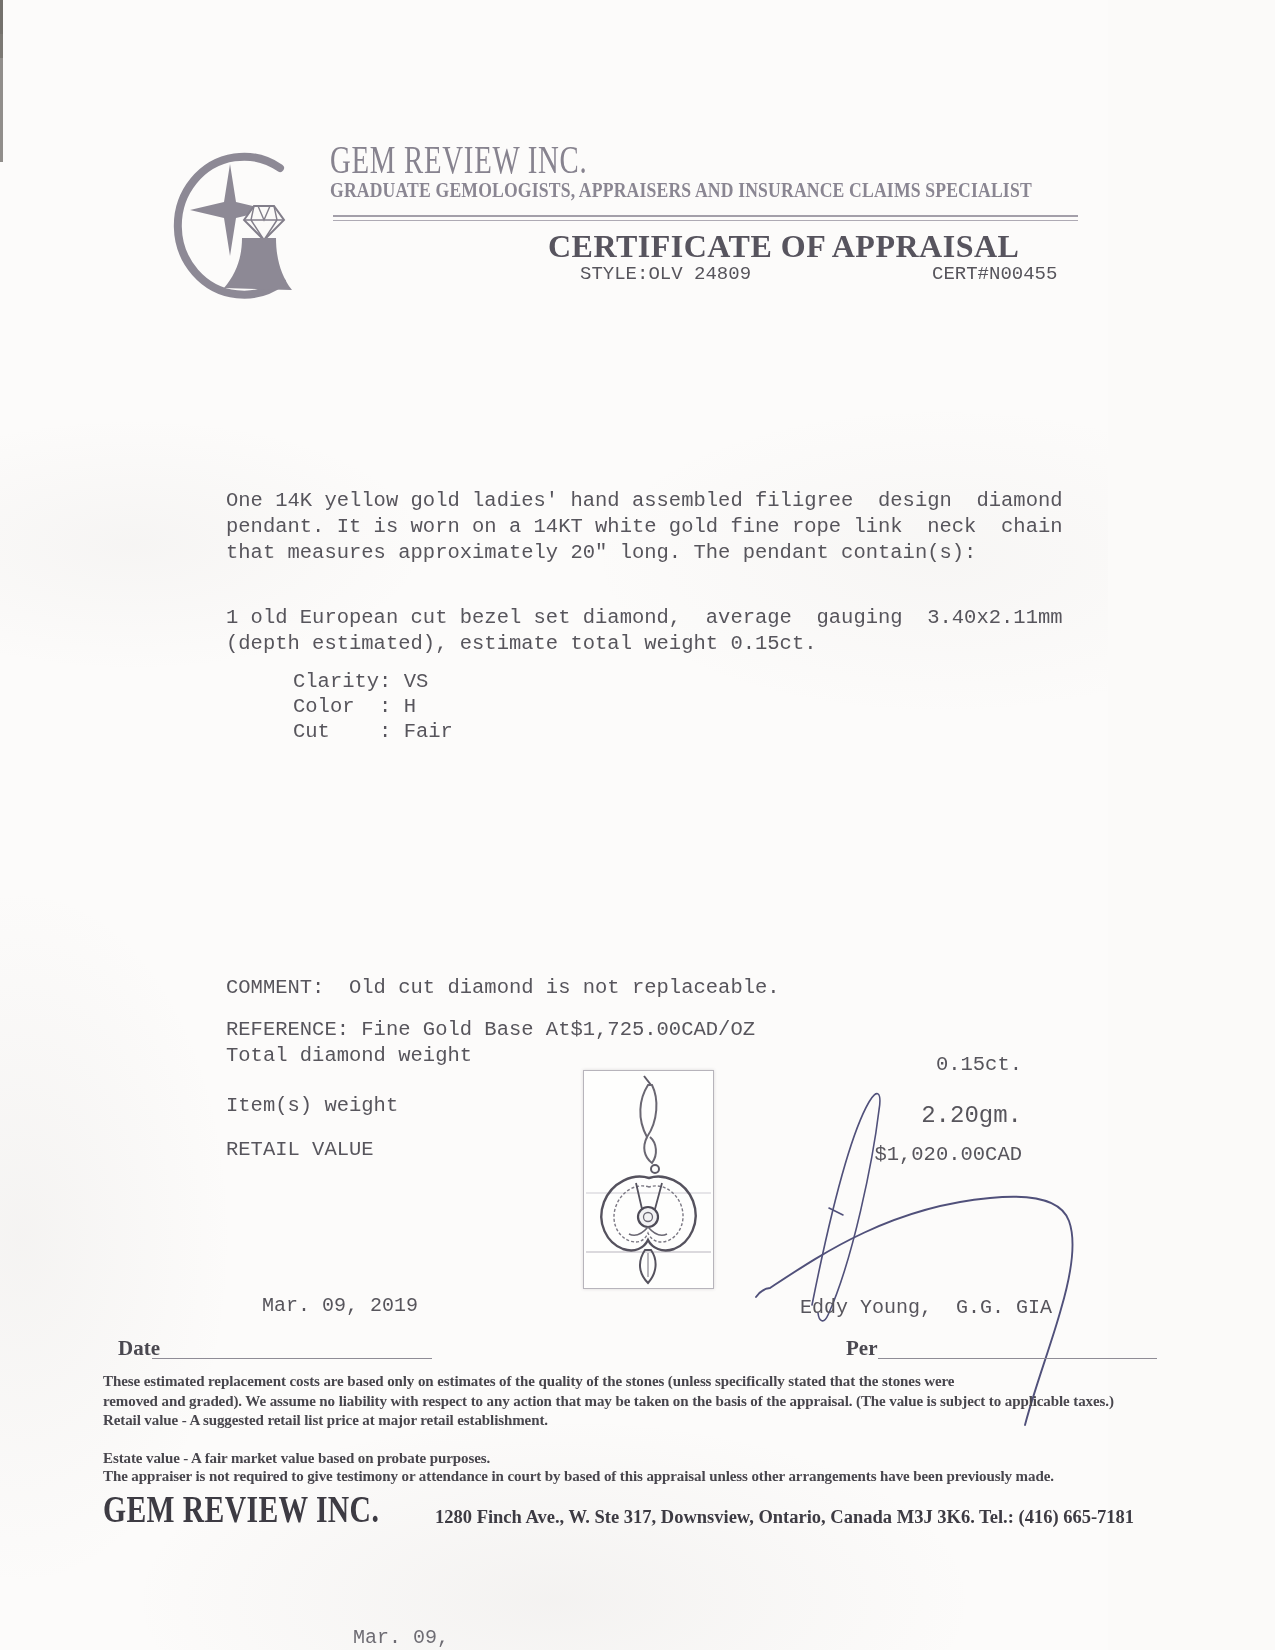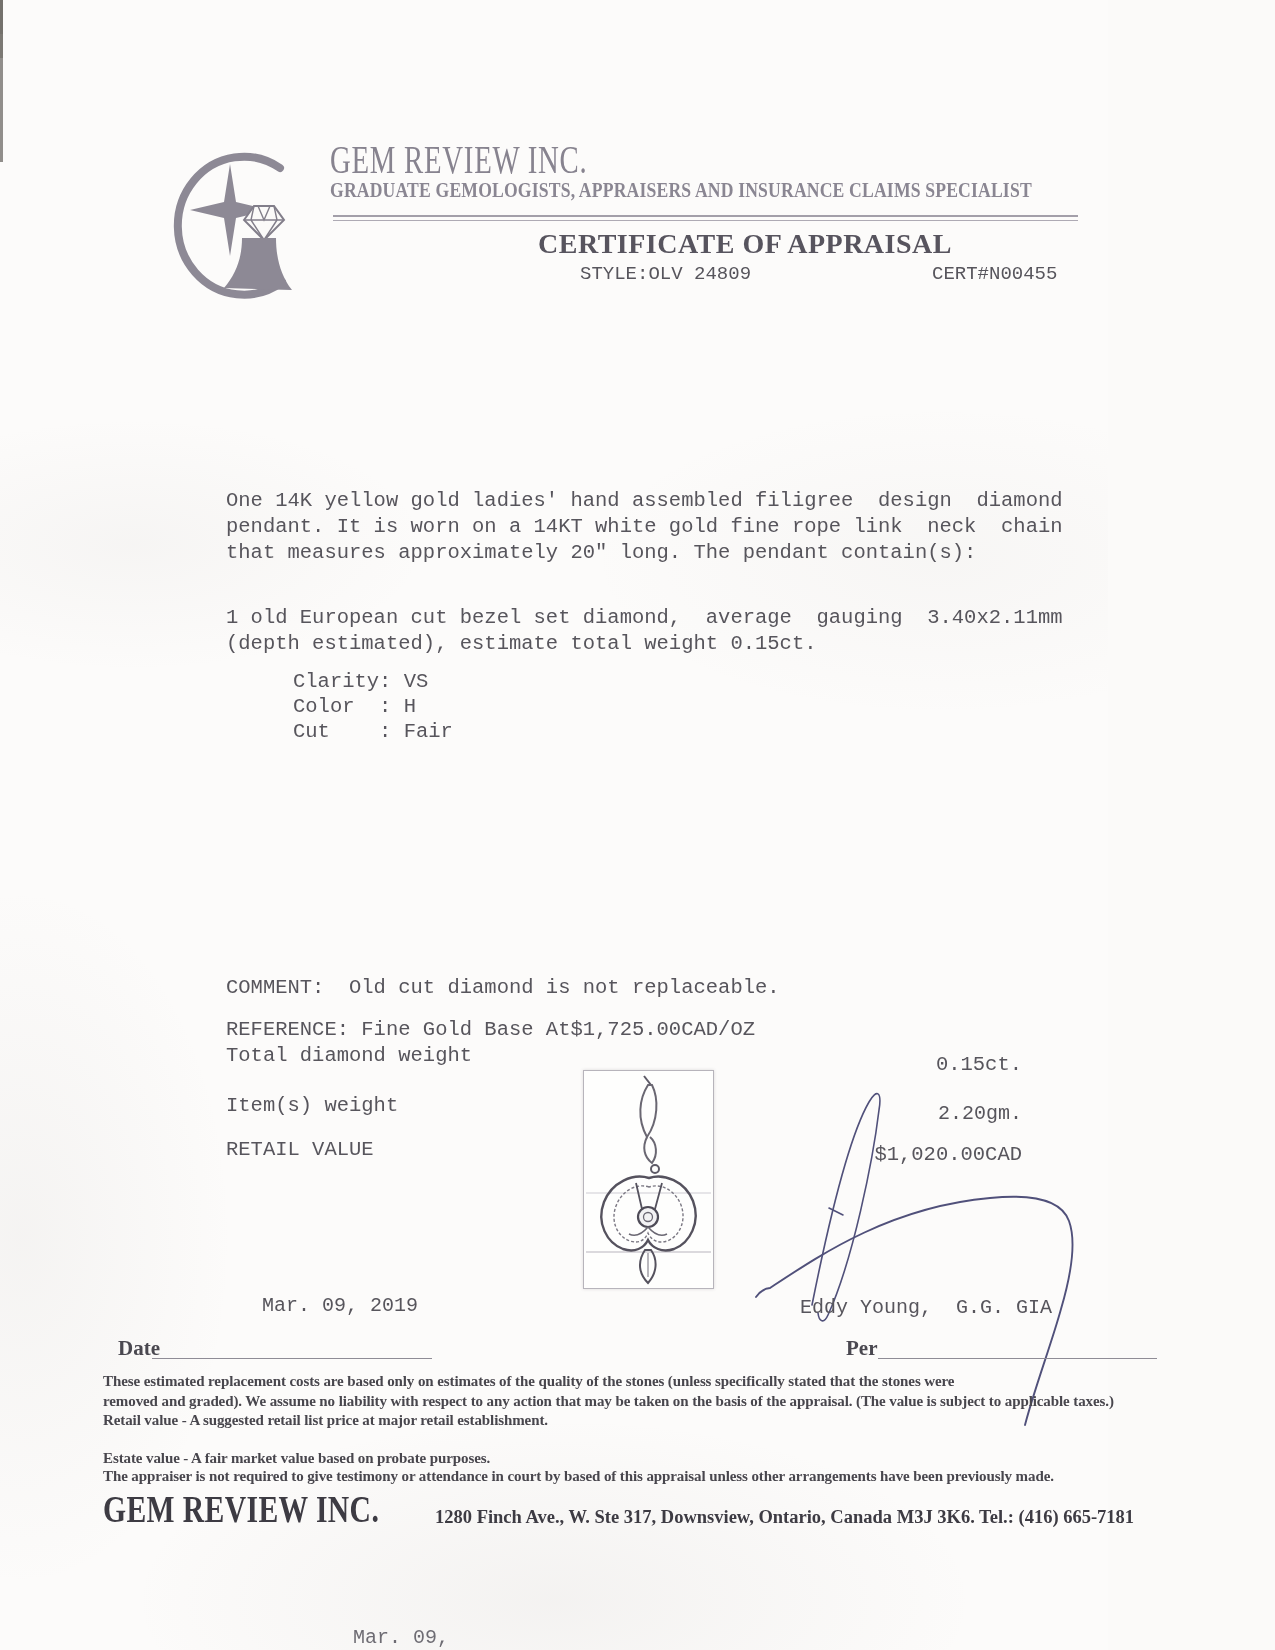--- a/index.html
+++ b/index.html
@@ -24,21 +24,21 @@
   }
   .brand{
     font-size:40px; transform:scaleX(.72); transform-origin:left top;
     color:#87838f; letter-spacing:1px; white-space:pre;
   }
   .tagline{
     font-size:20.5px; font-weight:bold; transform:scaleX(.86); transform-origin:left top;
     color:#8a8692; letter-spacing:.2px; white-space:nowrap;
   }
   .dbl-rule{border-top:2px solid #a39fa9;border-bottom:1px solid #aeaab4;height:3px;}
-  .cert-title{font-size:28px;font-weight:bold;color:#57545e;letter-spacing:.5px;white-space:nowrap;}
+  .cert-title{font-size:32px;font-weight:bold;color:#57545e;letter-spacing:.5px;white-space:nowrap;margin-left:10px;}
   .value-right{text-align:right;}
   .sig-label{font-size:21px;font-weight:bold;color:#4a4850;margin-left:11px;}
   .sig-line{border-bottom:1.6px solid #8f8c96;}
   .fineprint{font-size:15px;font-weight:bold;color:#48464d;white-space:nowrap;letter-spacing:-.1px;}
   .foot-company{
     font-size:38px;font-weight:bold;color:#3d3b43;transform:scaleX(.78);
     transform-origin:left bottom;white-space:pre;letter-spacing:.5px;
   }
   .foot-address{font-size:18.5px;font-weight:bold;color:#3d3b43;white-space:nowrap;}
   .artifact{background:#6e6a66;}
@@ -81,21 +81,21 @@
   <div class="abs mono" style="left:293px;top:695px;font-size:20.5px;">Color  : H</div>
   <div class="abs mono" style="left:293px;top:720px;font-size:20.5px;">Cut    : Fair</div>
 
   <div class="abs mono" style="left:226px;top:976px;font-size:20.5px;">COMMENT:  Old cut diamond is not replaceable.</div>
   <div class="abs mono" style="left:226px;top:1018px;font-size:20.5px;">REFERENCE: Fine Gold Base At$1,725.00CAD/OZ</div>
 
   <div class="abs mono" style="left:226px;top:1044px;font-size:20.5px;">Total diamond weight</div>
   <div class="abs mono value-right" style="left:822px;top:1053px;width:200px;font-size:20.5px;">0.15ct.</div>
 
   <div class="abs mono" style="left:226px;top:1094px;font-size:20.5px;">Item(s) weight</div>
-  <div class="abs mono value-right" style="left:822px;top:1102px;width:200px;font-size:20px;">2.20gm.</div>
+  <div class="abs mono value-right" style="left:822px;top:1102px;width:200px;font-size:24px;">2.20gm.</div>
 
   <div class="abs mono" style="left:226px;top:1138px;font-size:20.5px;">RETAIL VALUE</div>
   <div class="abs mono value-right" style="left:822px;top:1143px;width:200px;font-size:20.5px;">$1,020.00CAD</div>
 
   <div class="abs" style="left:583px;top:1070px;width:129px;height:217px;background:#fefefd;border:1px solid #b7b4bb;box-shadow:0 0 3px rgba(120,115,125,.25);">
     <svg width="129" height="217" viewBox="0 0 129 217">
       <line x1="2" y1="122" x2="127" y2="122" stroke="#dedce0" stroke-width="1.5"></line>
       <line x1="2" y1="181" x2="127" y2="181" stroke="#cfcdd2" stroke-width="1.5"></line>
       <path d="M60 5 l7 9" stroke="#5d5a66" stroke-width="2" fill="none"></path>
       <path d="M64 14 C55 28 53 48 63 66 C74 50 75 28 68 14 Z" fill="none" stroke="#6a6772" stroke-width="2"></path>

